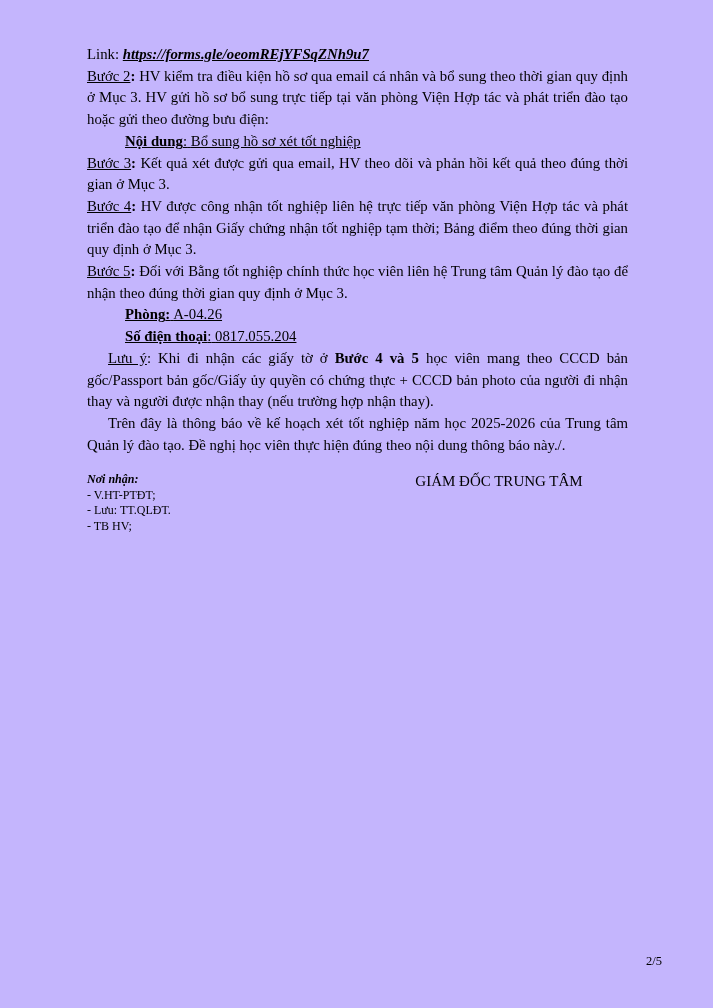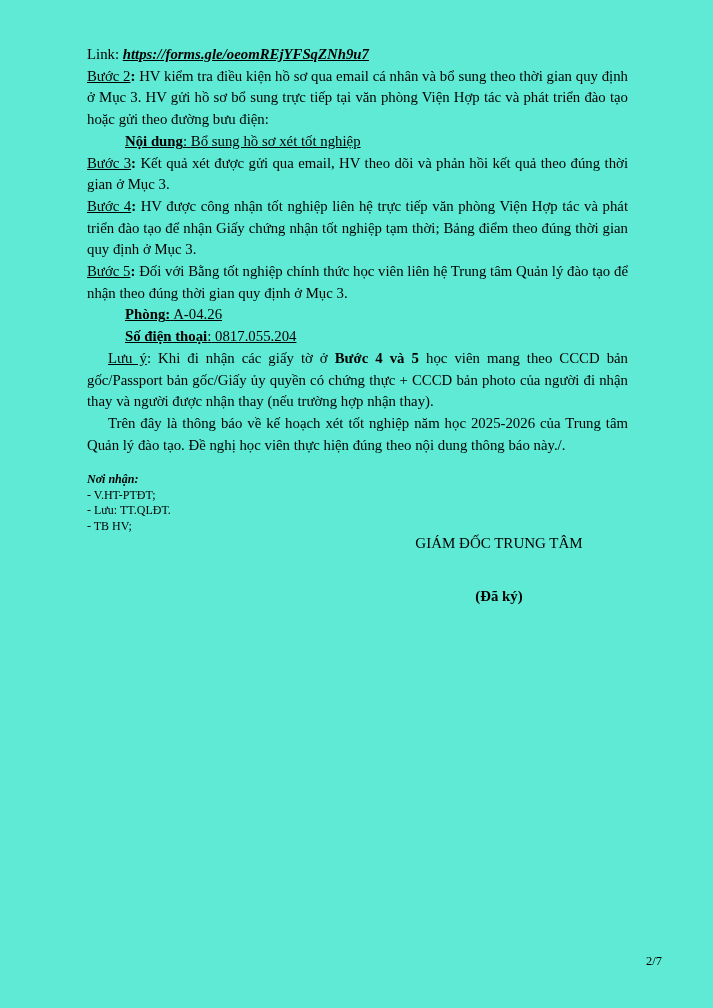--- a/index.html
+++ b/index.html
@@ -4,21 +4,21 @@
 <style>
   html, body {
     margin: 0;
     padding: 0;
     background: #ffffff;
   }
   .page {
     position: relative;
     width: 713px;
     height: 1008px;
-    background: #5eead4;
+    background: #c4b5fd;
     color: #000000;
     font-family: "Liberation Serif", "DejaVu Serif", serif;
     font-size: 14.8px;
     line-height: 21.7px;
     overflow: hidden;
   }
   .content {
     position: absolute;
     left: 87px;
     top: 44px;
@@ -44,21 +44,20 @@
     text-decoration: underline;
   }
   .indent {
     text-indent: 21px;
     text-align: justify;
   }
   .footer {
     display: flex;
     margin-top: 16px;
     align-items: flex-start;
-    flex-direction: column;
   }
   .recipients {
     flex: 1 1 auto;
     font-size: 12px;
     line-height: 15.5px;
   }
   .recipients-title {
     font-weight: bold;
     font-style: italic;
   }
@@ -141,20 +140,19 @@
 
     <div class="footer">
       <div class="recipients">
         <div class="recipients-title">Nơi nhận:</div>
         <div>- V.HT-PTĐT;</div>
         <div>- Lưu: TT.QLĐT.</div>
         <div>- TB HV;</div>
       </div>
       <div class="signature">
         <div class="signature-title">GIÁM ĐỐC TRUNG TÂM</div>
-        <div class="signature-note">(Đã ký)</div>
       </div>
     </div>
 
   </div>
 
-  <div class="page-number">2/7</div>
+  <div class="page-number">2/5</div>
 </div>
 
 </body></html>

